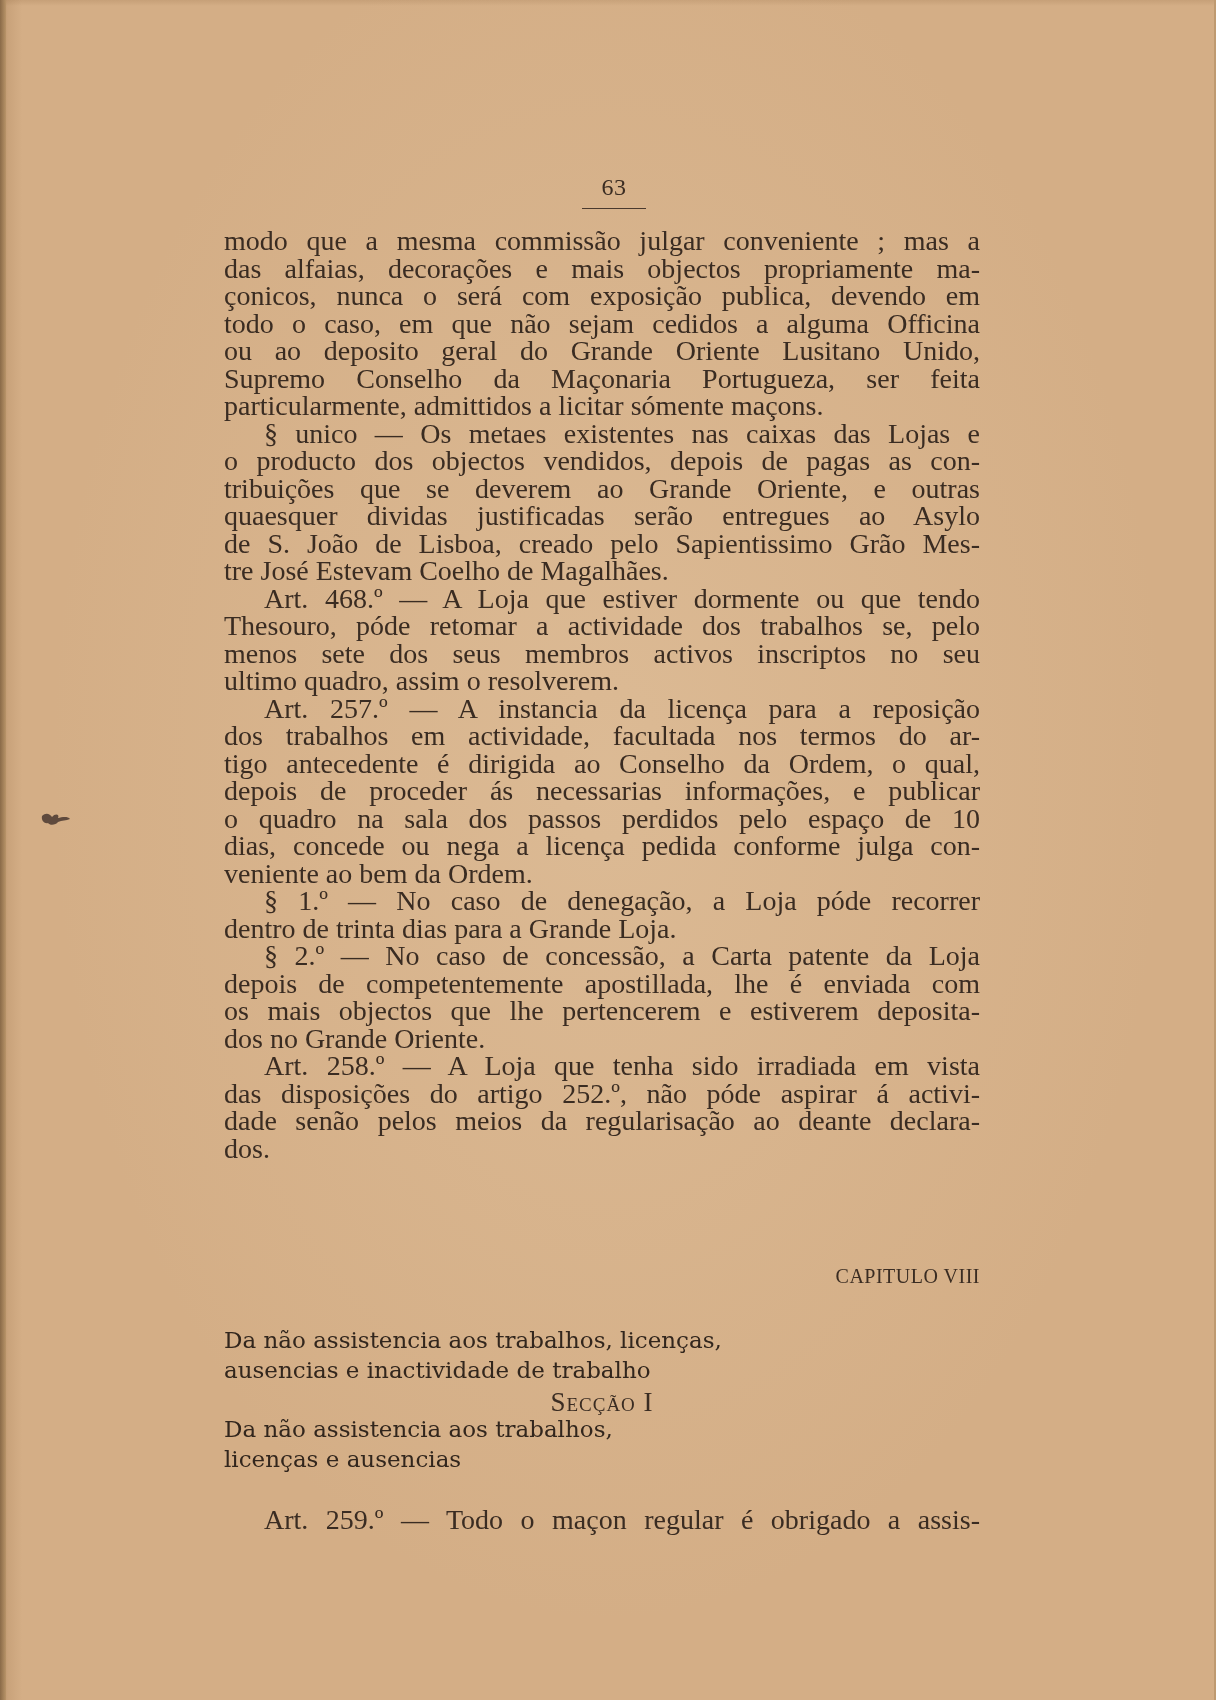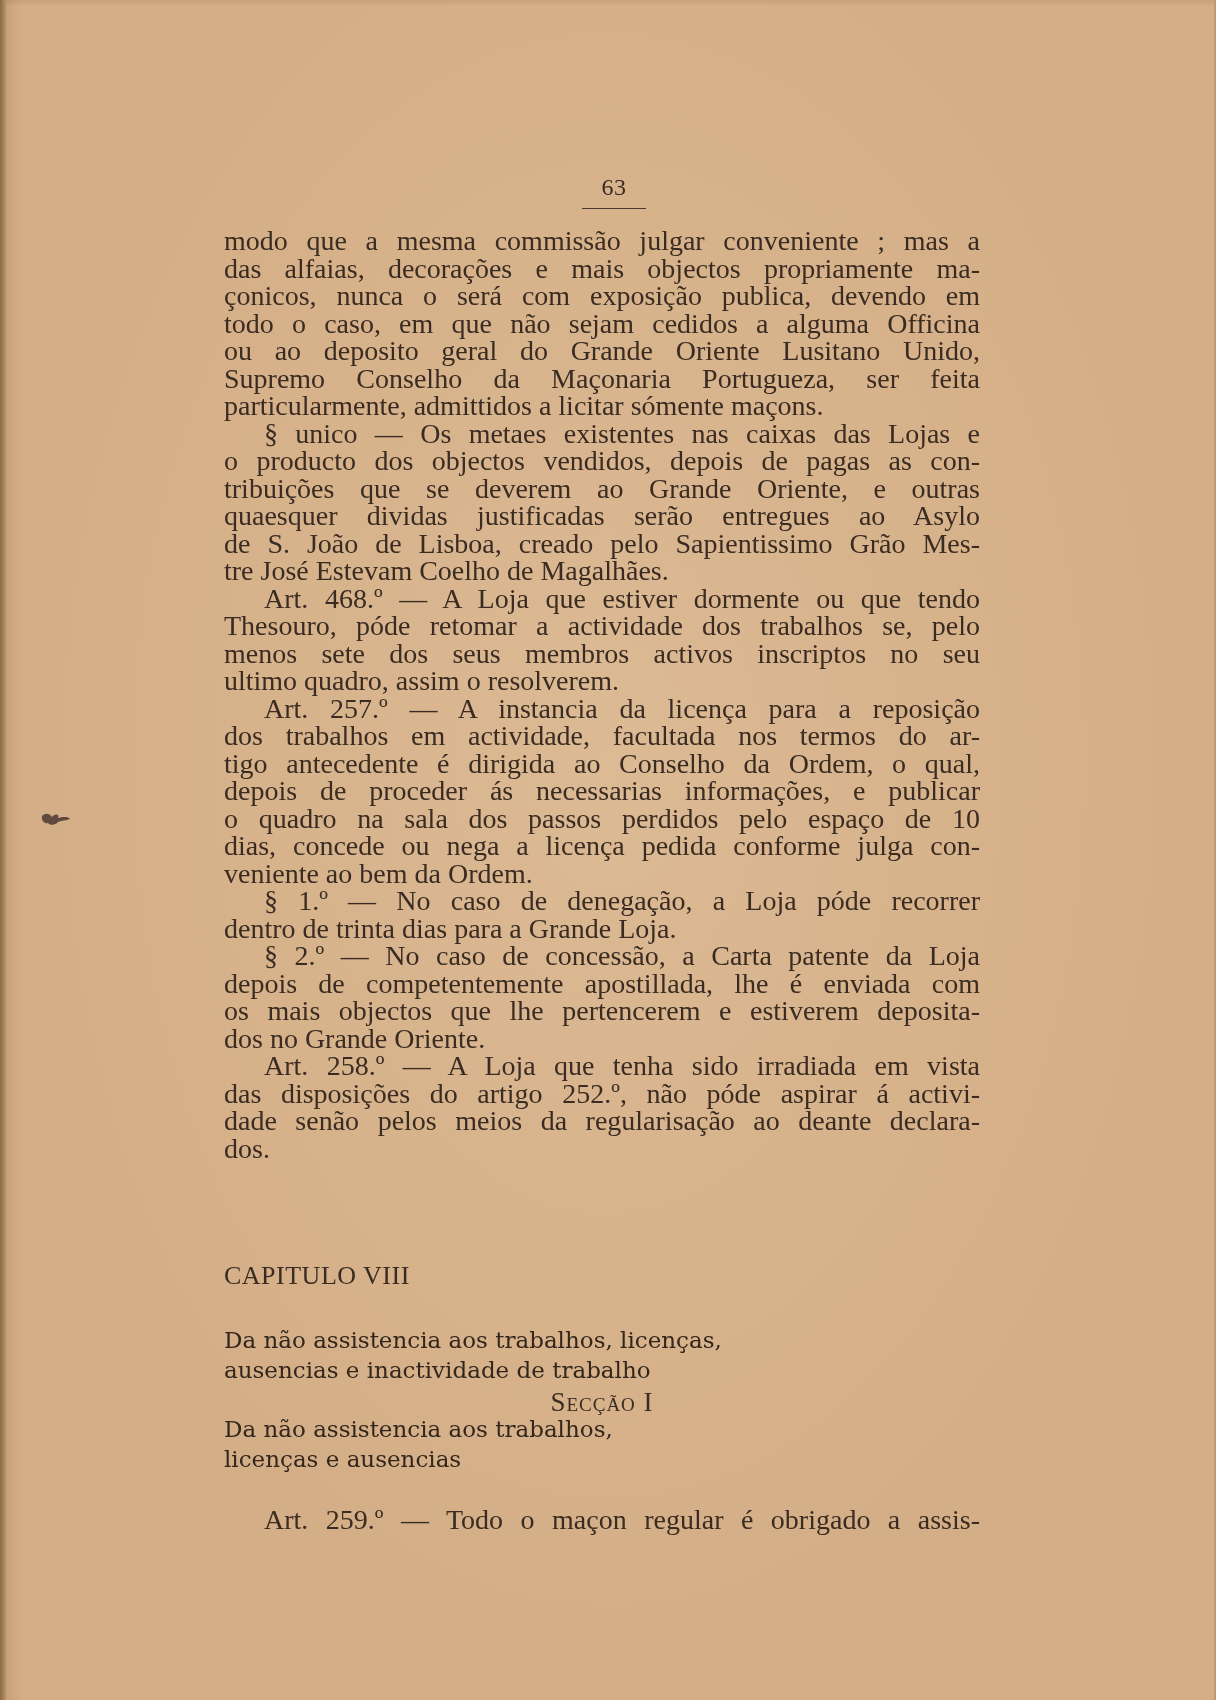--- a/index.html
+++ b/index.html
@@ -74,22 +74,22 @@
       text-align-last: left;
     }
     .line.indent {
       padding-left: 40px;
     }
     .heading-chapter {
       position: absolute;
       left: 224px;
       top: 1261px;
       width: 756px;
-      text-align: left;
-      font-size: 26px;
+      text-align: right;
+      font-size: 20px;
       letter-spacing: 0.5px;
       line-height: 30px;
     }
     .heading-title {
       position: absolute;
       left: 224px;
       width: 756px;
       text-align: left;
       font-family: "DejaVu Serif", "Liberation Serif", serif;
       font-size: 23px;

